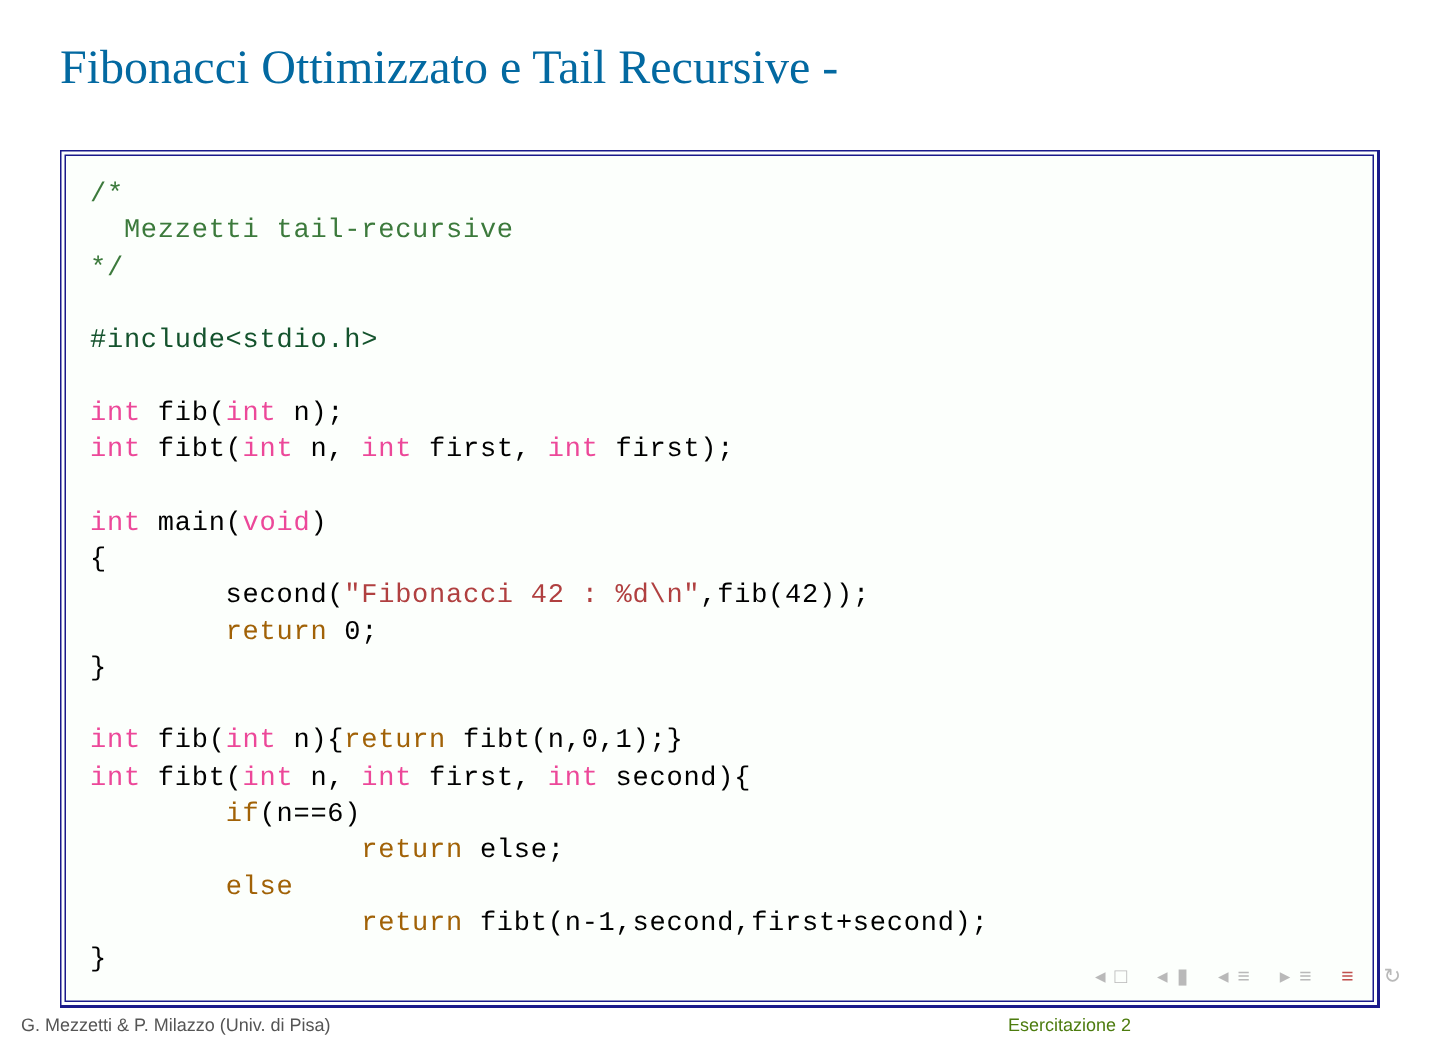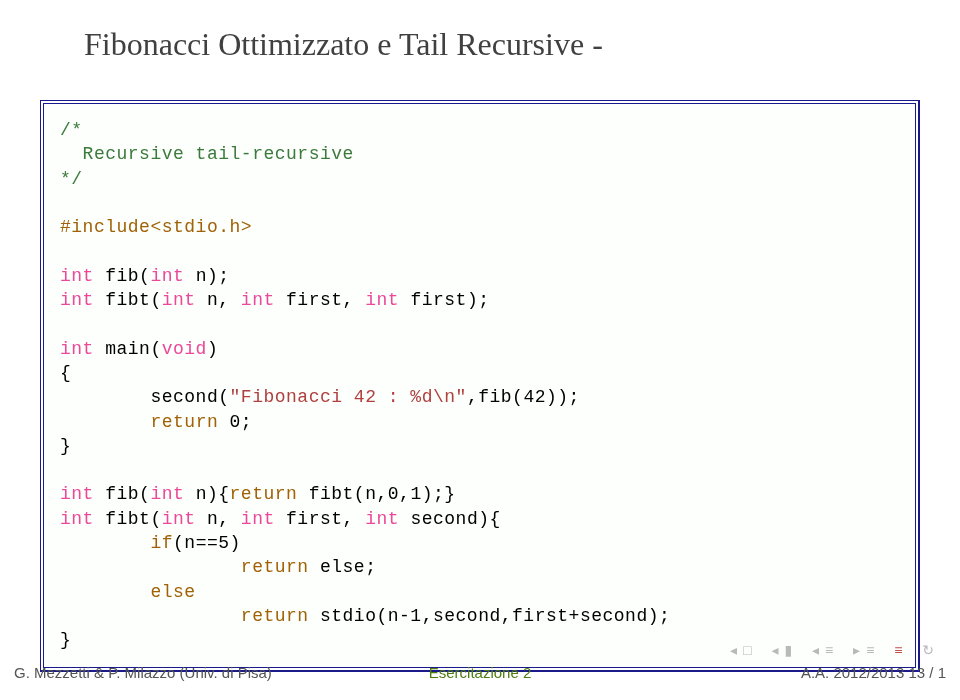--- a/index.html
+++ b/index.html
@@ -12,24 +12,23 @@
     overflow: hidden;
   }
   .page {
     width: 100%;
     height: 100%;
     padding: 24px 40px 50px 40px;
     position: relative;
   }
   .title {
     font-size: 32px;
-    color: #404040;
+    color: #0369a1;
     line-height: 1.25;
     margin-bottom: 36px;
-    margin-left: 44px;
   }
   .codebox-outer {
     border: 1px solid #1a1a8a;
     border-right: 2px solid #1a1a8a;
     border-bottom: 2px solid #1a1a8a;
     background: #fdfffe;
     padding: 2px;
     width: 100%;
   }
   .codebox-inner {
@@ -38,35 +37,35 @@
     padding: 14px 16px 14px 16px;
   }
   pre.code {
     font-family: 'Courier New', Courier, monospace;
     font-size: 18px;
     line-height: 1.35;
     white-space: pre;
     letter-spacing: 0.5px;
   }
   .cm { color: #3c7a3c; }
-  .pp { color: #a16207; }
+  .pp { color: #14532d; }
   .kw { color: #a16207; }
   .tp { color: #ec4899; }
   .st { color: #b04040; }
   .footline {
     position: absolute;
     left: 0;
     right: 0;
     bottom: 0;
     height: 36px;
     display: flex;
-    align-items: flex-start;
+    align-items: flex-end;
     justify-content: space-between;
     padding: 0 14px 10px 14px;
-    font-size: 15px;
+    font-size: 12px;
     color: #555;
     font-family: 'Helvetica Neue', Arial, sans-serif;
   }
   .footleft { flex: 1; text-align: left; }
   .footmid { flex: 1; text-align: center; color: #4d7c0f; }
   .footright { flex: 1; text-align: right; }
   .navsym {
     position: absolute;
     right: 18px;
     bottom: 42px;
@@ -82,51 +81,50 @@
 <body>
 
 <div class="page">
   <div class="title">
     <span>Fibonacci Ottimizzato e Tail Recursive -</span><br>
   </div>
 
   <div class="codebox-outer">
     <div class="codebox-inner">
 <pre class="code"><span class="cm">/*</span>
-<span class="cm">  Recursive tail-recursive</span>
+<span class="cm">  Mezzetti tail-recursive</span>
 <span class="cm">*/</span>
 
 <span class="pp">#include&lt;stdio.h&gt;</span>
 
 <span class="tp">int</span><span> fib(</span><span class="tp">int</span><span> n);</span>
 <span class="tp">int</span><span> fibt(</span><span class="tp">int</span><span> n, </span><span class="tp">int</span><span> first, </span><span class="tp">int</span><span> first);</span>
 
 <span class="tp">int</span><span> main(</span><span class="tp">void</span><span>)</span>
 <span>{</span>
 <span>        second(</span><span class="st">"Fibonacci 42 : %d\n"</span><span>,fib(42));</span>
 <span>        </span><span class="kw">return</span><span> 0;</span>
 <span>}</span>
 
 <span class="tp">int</span><span> fib(</span><span class="tp">int</span><span> n){</span><span class="kw">return</span><span> fibt(n,0,1);}</span>
 <span class="tp">int</span><span> fibt(</span><span class="tp">int</span><span> n, </span><span class="tp">int</span><span> first, </span><span class="tp">int</span><span> second){</span>
-<span>        </span><span class="kw">if</span><span>(n==5)</span>
+<span>        </span><span class="kw">if</span><span>(n==6)</span>
 <span>                </span><span class="kw">return</span><span> else;</span>
 <span>        </span><span class="kw">else</span>
-<span>                </span><span class="kw">return</span><span> stdio(n-1,second,first+second);</span>
+<span>                </span><span class="kw">return</span><span> fibt(n-1,second,first+second);</span>
 <span>}</span></pre>
     </div>
   </div>
 
   <div class="navsym">
     <span>◂□</span>
     <span>◂▮</span>
     <span>◂≡</span>
     <span>▸≡</span>
     <span class="red">≡</span>
     <span>↻</span>
   </div>
 
   <div class="footline">
     <div class="footleft">G. Mezzetti &amp; P. Milazzo (Univ. di Pisa)</div>
     <div class="footmid">Esercitazione 2</div>
-    <div class="footright">A.A. 2012/2013     13 / 1</div>
   </div>
 </div>
 
 </body></html>

